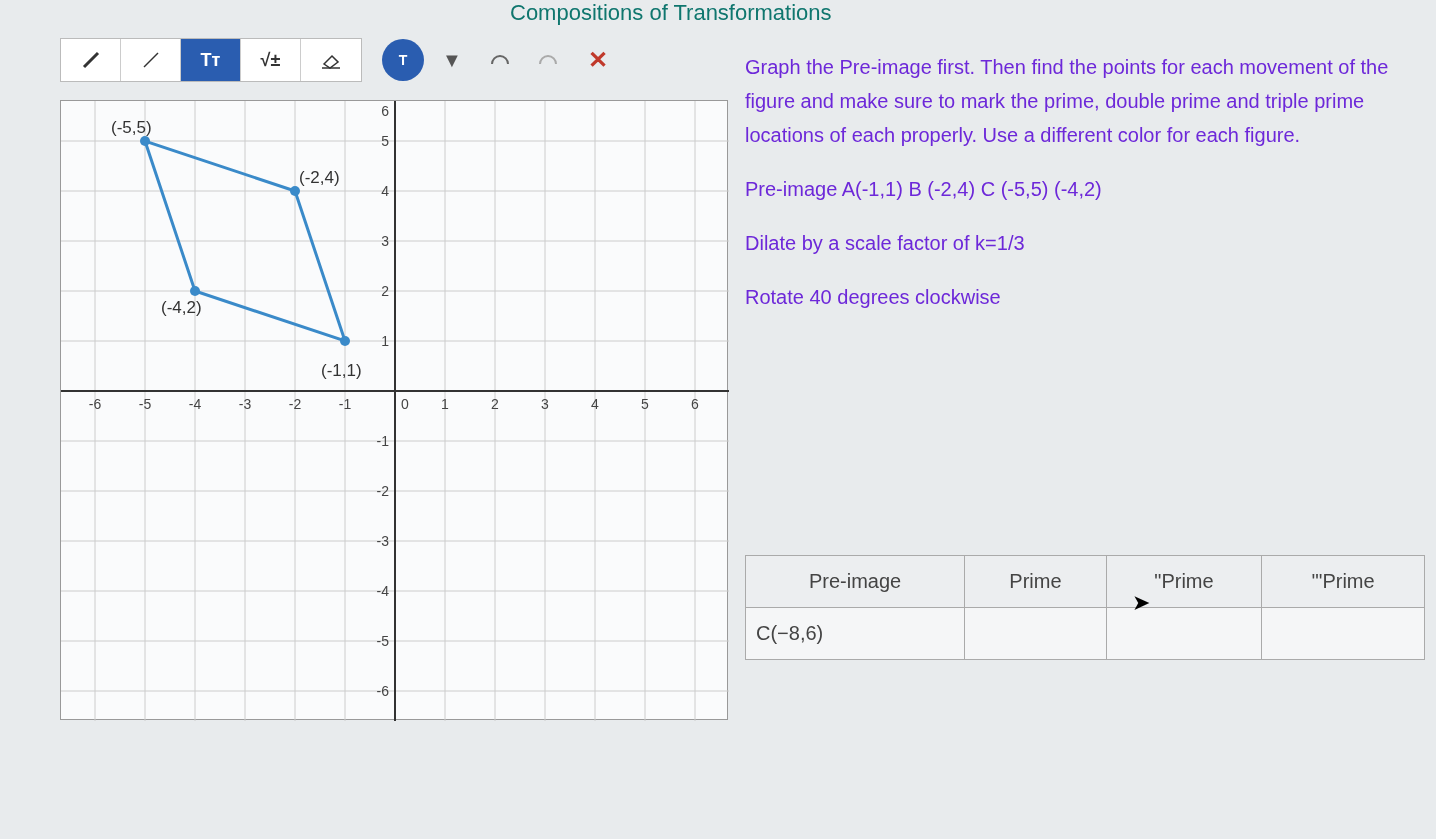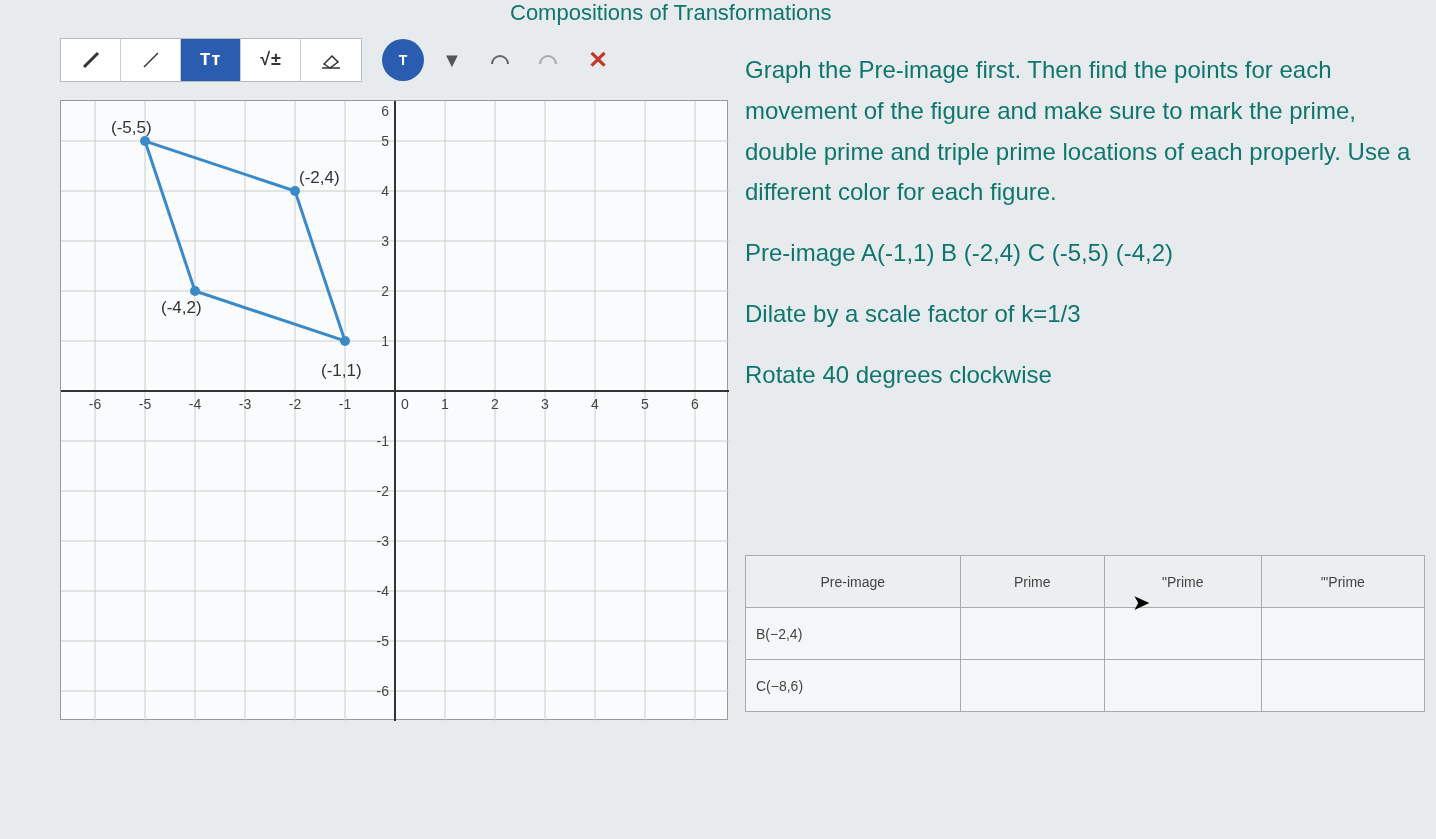--- a/index.html
+++ b/index.html
@@ -24,21 +24,20 @@
       top: 38px;
       left: 60px;
       display: flex;
       align-items: center;
       gap: 0;
     }
     .tool-group {
       display: flex;
       border: 1px solid #bbb;
       background: #ef4444;
-      font-family: Liberation Mono, monospace;
     }
     .tool-btn {
       width: 60px;
       height: 42px;
       display: flex;
       align-items: center;
       justify-content: center;
       border-right: 1px solid #ccc;
       cursor: pointer;
       font-size: 18px;
@@ -90,40 +89,40 @@
       width: 668px;
       height: 620px;
       background: #fafbfc;
       border: 1px solid #999;
     }
     .instructions {
       position: absolute;
       top: 50px;
       left: 745px;
       width: 680px;
-      font-size: 24px;
-      color: #0f766e;
+      font-size: 20px;
+      color: #6d28d9;
       line-height: 1.7;
     }
     .instructions p { margin-bottom: 20px; }
     .table-wrap {
       position: absolute;
       top: 555px;
       left: 745px;
       width: 680px;
     }
     table {
       border-collapse: collapse;
       width: 100%;
       background: #f5f6f7;
     }
     th, td {
       border: 1px solid #aaa;
       padding: 12px 10px;
-      font-size: 14px;
+      font-size: 20px;
       color: #444;
       height: 52px;
     }
     th { background: #eceef0; font-weight: normal; }
     td.active-cell {
       outline: 2px solid #7a4a9c;
       outline-offset: -2px;
     }
     .kb-icon {
       display: inline-block;
@@ -284,26 +283,20 @@
     <thead>
       <tr>
         <th>Pre-image</th>
         <th>Prime</th>
         <th>"Prime</th>
         <th>'"Prime</th>
       </tr>
     </thead>
     <tbody>
       <tr>
-        <td>B(−2,4)</td>
-        <td></td>
-        <td></td>
-        <td></td>
-      </tr>
-      <tr>
         <td>C(−8,6)</td>
         <td></td>
         <td></td>
         <td></td>
       </tr>
     </tbody>
   </table>
 </div>
 
 <div class="cursor-arrow">➤</div>

